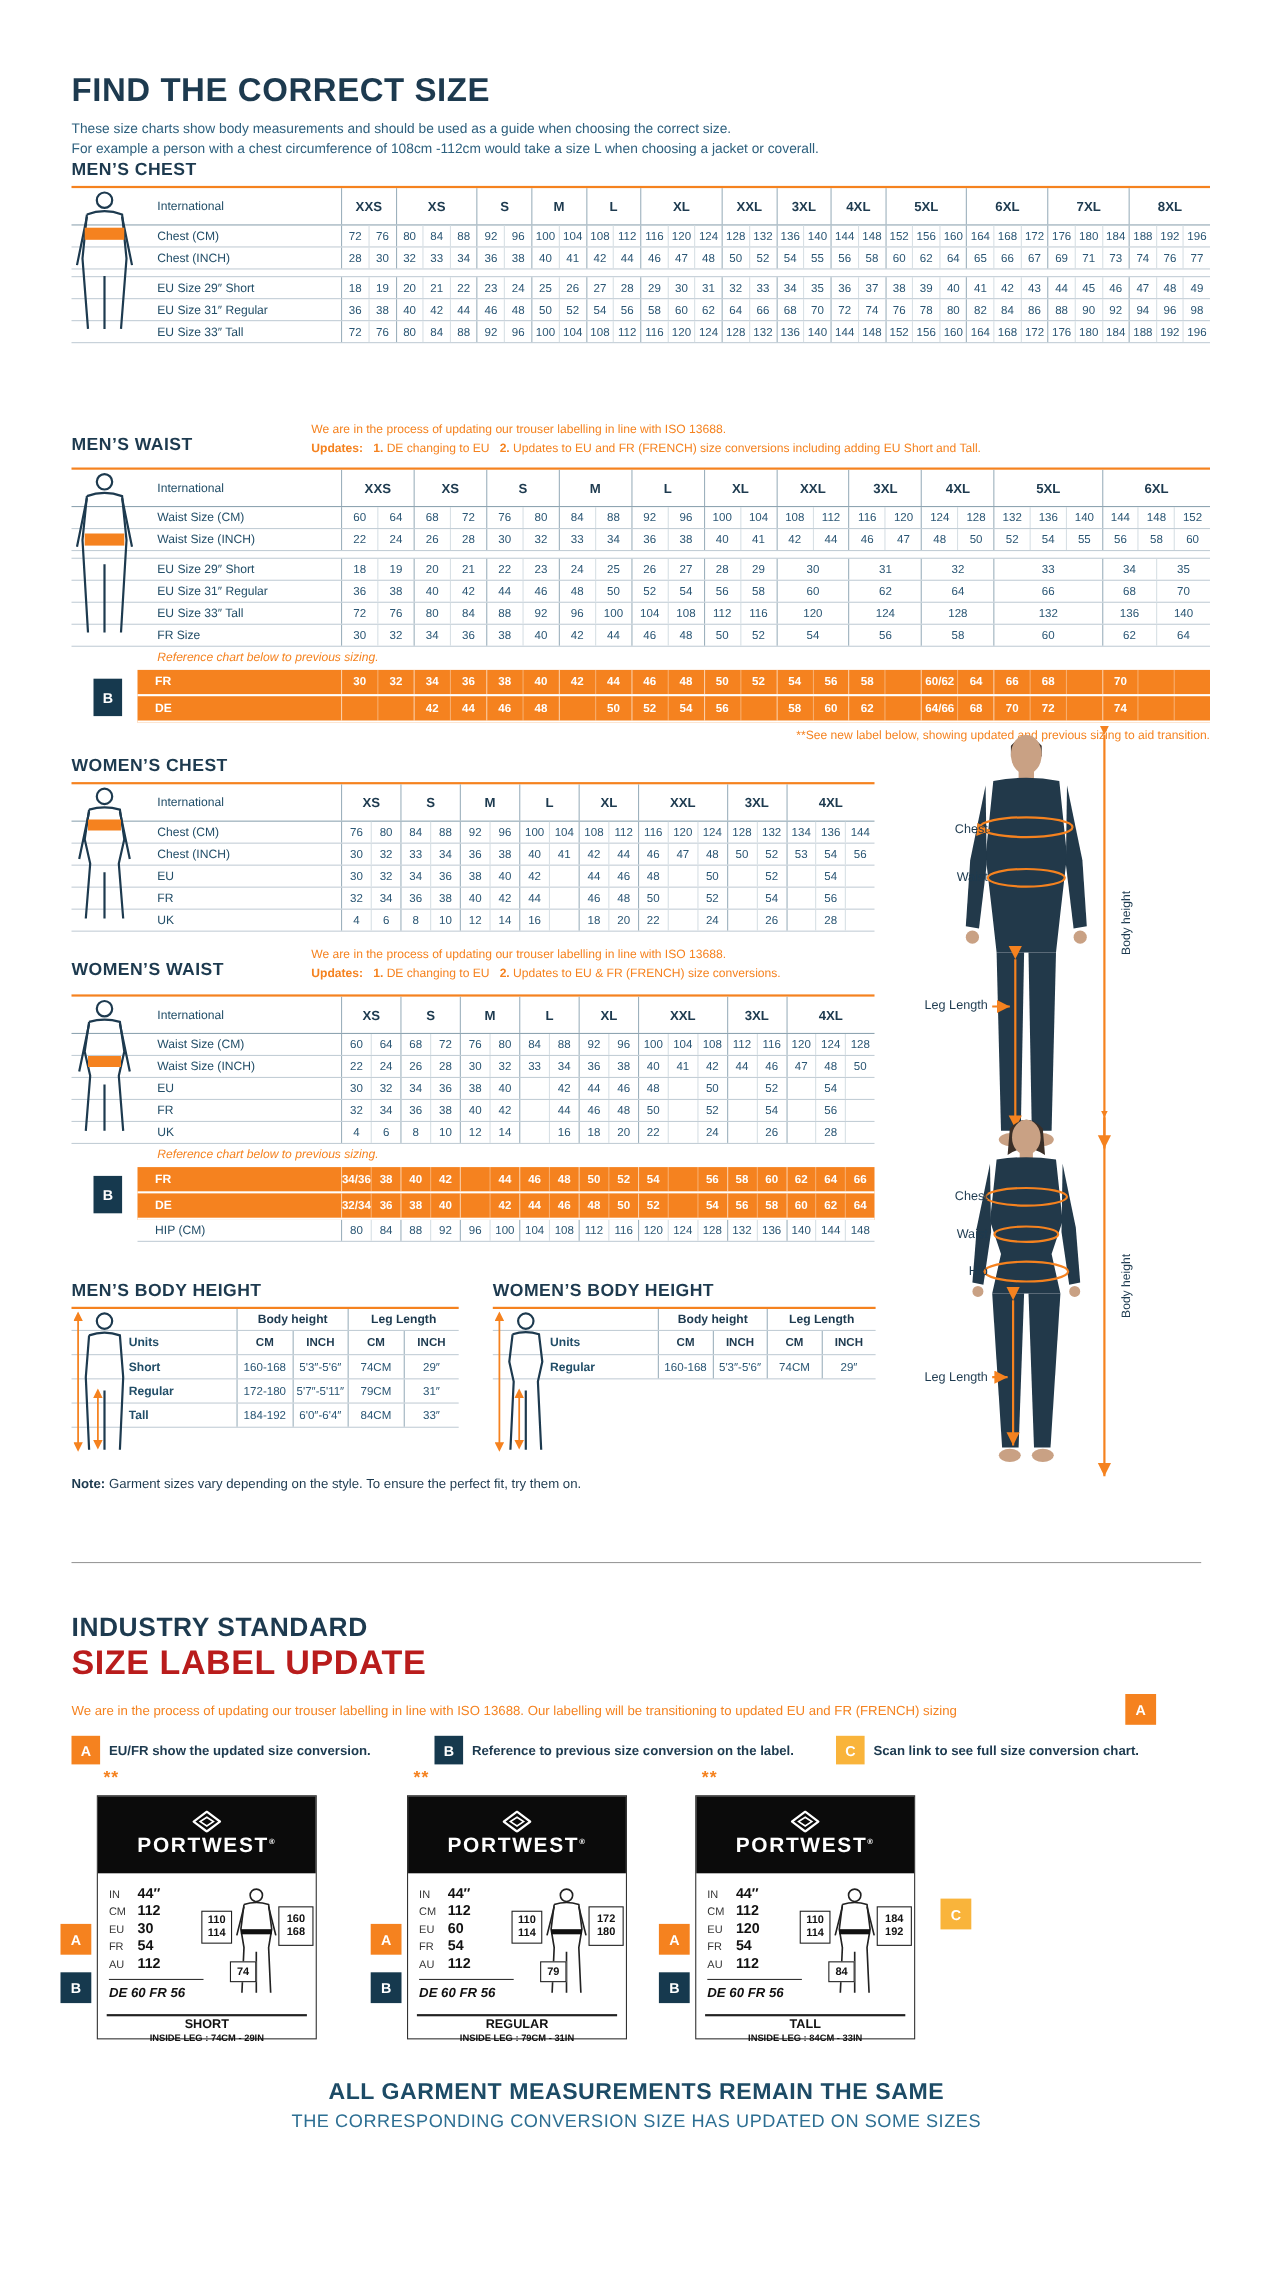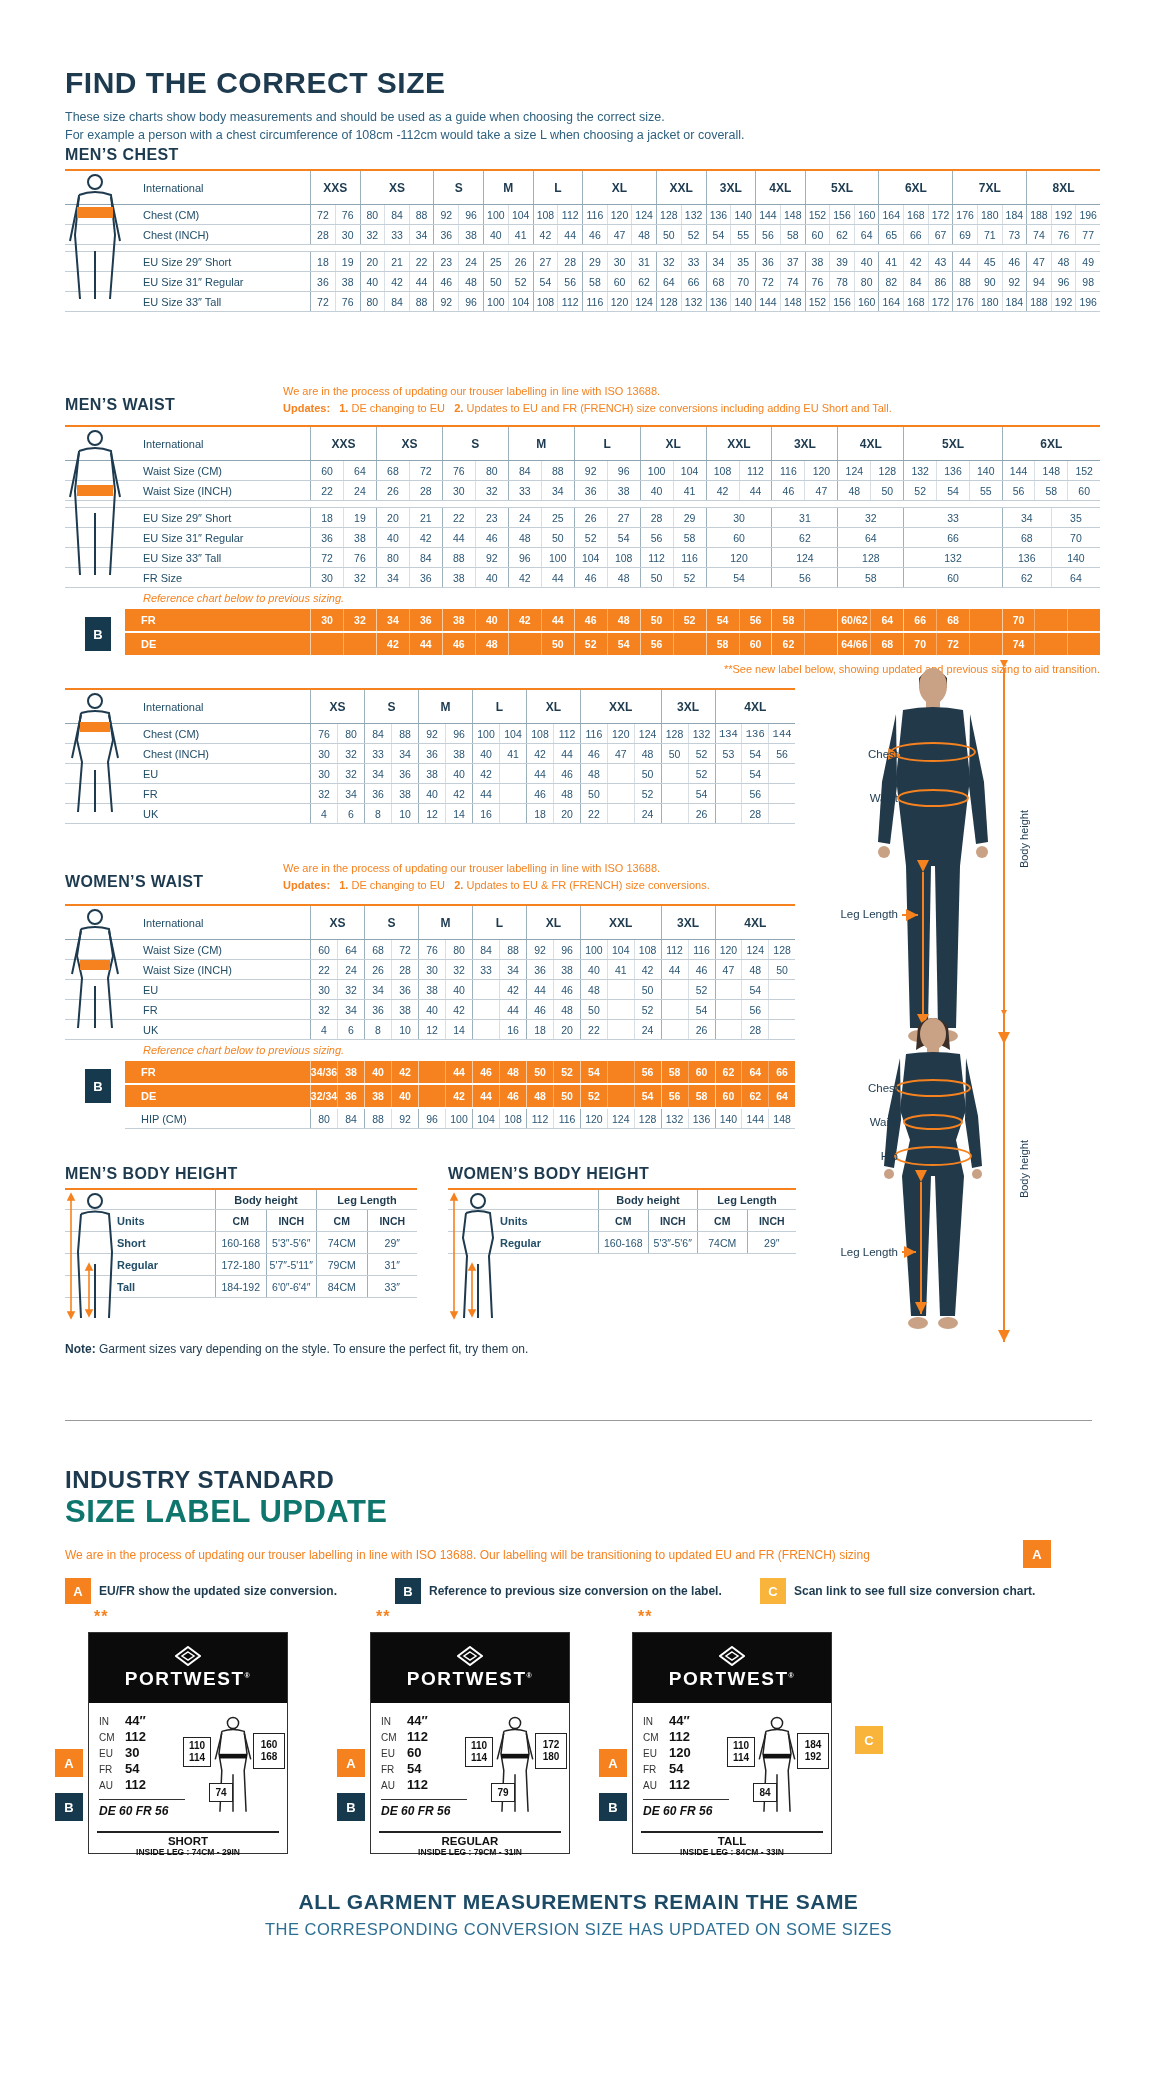--- a/index.html
+++ b/index.html
@@ -47,21 +47,21 @@
            border-left:1px solid #9db1bd;}
   .bh-group{flex:2;display:flex;align-items:center;justify-content:center;font-size:11px;font-weight:bold;
             color:#1d3a4f;border-left:1px solid #9db1bd;}
   .bh-units .bh-cell{font-weight:bold;color:#1d3a4f;}
   
   .fig-label{position:absolute;width:80px;text-align:right;font-size:11.5px;color:#1d3a4f;}
   .bodyheight-label{position:absolute;font-size:11px;color:#1d3a4f;writing-mode:vertical-rl;transform:rotate(180deg);}
   
   .divider{position:absolute;height:1px;background:#9a9a9a;}
   .ind-title1{font-size:24px;font-weight:bold;color:#1d3a4f;letter-spacing:.5px;}
-  .ind-title2{font-size:31px;font-weight:bold;color:#0f766e;letter-spacing:.5px;}
+  .ind-title2{font-size:31px;font-weight:bold;color:#b91c1c;letter-spacing:.5px;}
   .orange-para{font-size:12px;color:#F5821F;position:relative;width:985px;}
   .sq-badge{width:28px;height:28px;display:flex;align-items:center;justify-content:center;color:#fff;
             font-weight:bold;font-size:13px;}
   .legend-item{position:absolute;display:flex;align-items:center;gap:8px;}
   .legend-text{font-size:12px;color:#1d3a4f;font-weight:600;}
   .stars{position:absolute;color:#F5821F;font-weight:bold;font-size:16px;letter-spacing:1px;}
   
   .card{position:absolute;width:200px;height:222px;border:1px solid #333;background:#fff;box-sizing:border-box;}
   .card-head{position:absolute;top:0;left:0;right:0;height:70px;background:#0b0b0b;display:flex;
              flex-direction:column;align-items:center;justify-content:center;gap:2px;}
@@ -934,20 +934,21 @@
                 </div>
               </div>
             </div>
           </div>
       </div>
       <div class="trans-note">**See new label below, showing updated and previous sizing to aid transition.</div>
     </div>
   </div>
 
   <div class="abs" style="left:65px;top:688px;width:730px;">
+    <h2 class="sec-title">WOMEN’S CHEST</h2>
     <div style="position:relative;">
       <div class="st">
           <div class="st-row st-head">
             <div class="st-label">International</div>
             <div class="st-groups">
               <div class="st-group" style="flex-grow: 2;">
                 <span class="st-cell">XS</span>
               </div>
               <div class="st-group" style="flex-grow: 2;">
                 <span class="st-cell">S</span>
@@ -997,21 +998,21 @@
               </div>
               <div class="st-group" style="flex-grow: 3;">
                 <span class="st-cell">116</span>
                 <span class="st-cell">120</span>
                 <span class="st-cell">124</span>
               </div>
               <div class="st-group" style="flex-grow: 2;">
                 <span class="st-cell">128</span>
                 <span class="st-cell">132</span>
               </div>
-              <div class="st-group" style="flex-grow: 3; font-family: Liberation Mono, monospace;">
+              <div class="st-group" style="flex-grow: 3;">
                 <span class="st-cell">134</span>
                 <span class="st-cell">136</span>
                 <span class="st-cell">144</span>
               </div>
             </div>
           </div>
           <div class="st-row ">
             <div class="st-label">Chest (INCH)</div>
             <div class="st-groups">
               <div class="st-group" style="flex-grow: 2;">

